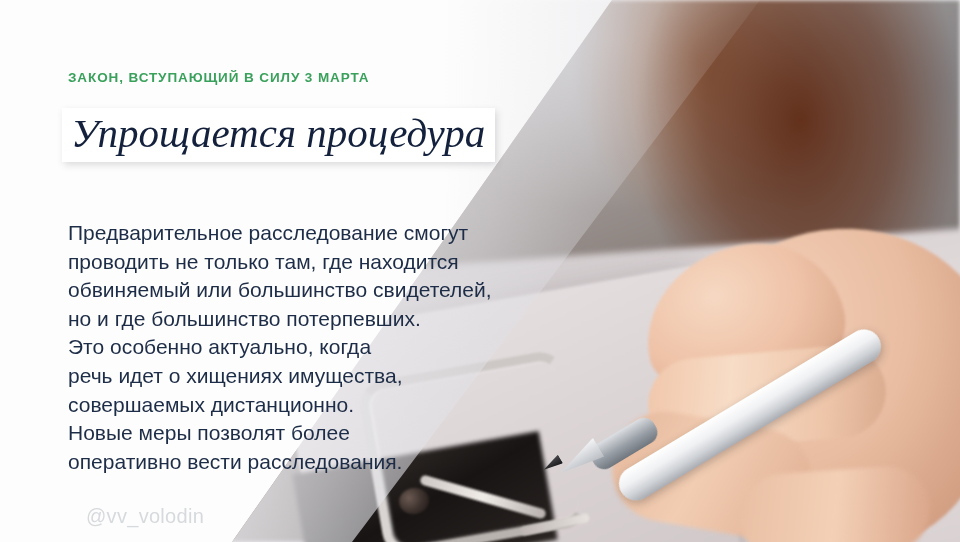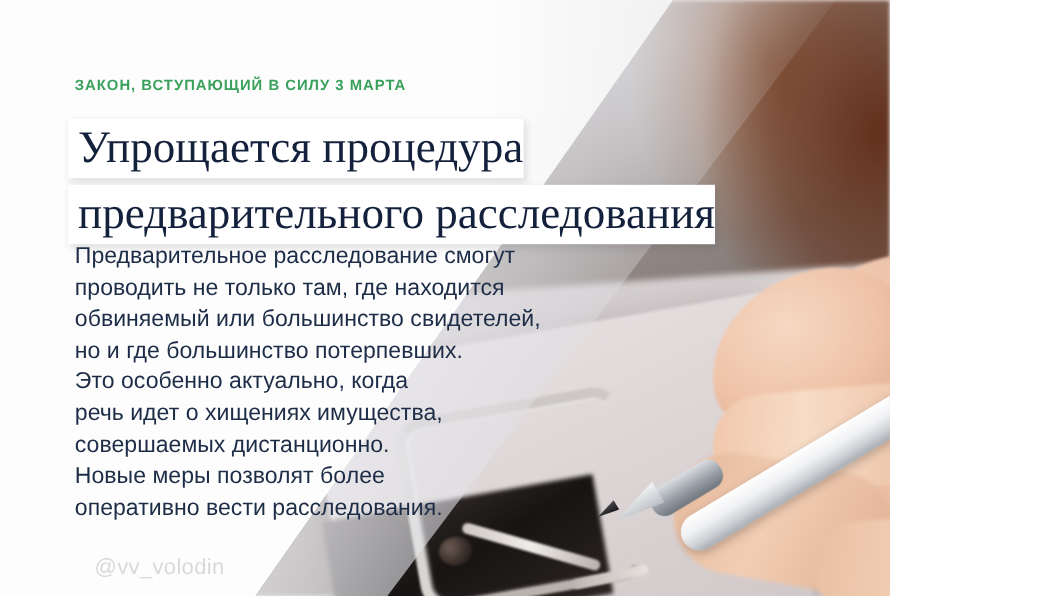--- a/index.html
+++ b/index.html
@@ -7,21 +7,21 @@
     margin: 0;
     padding: 0;
     background: #ffffff;
   }
   body {
     font-family: "Liberation Sans", sans-serif;
   }
 
   #card {
     position: relative;
-    width: 809px;
+    width: 960px;
     height: 542px;
     overflow: hidden;
     background: #fdfdfd;
   }
 
   
   .photo {
     position: absolute;
     inset: 0;
     overflow: hidden;
@@ -250,23 +250,24 @@
     align-items: flex-start;
     gap: 6px;
   }
   .headline-line {
     display: inline-block;
     background: #ffffff;
     color: #14213d;
     font-family: "Liberation Serif", serif;
     font-size: 41px;
     line-height: 1.12;
-    padding: 3px 0 5px 9px;
+    padding: 3px 10px 5px 9px;
     white-space: nowrap;
     box-shadow: 2px 3px 7px rgba(60,60,70,0.17);
+    font-style: italic;
   }
 
   .body-copy {
     position: absolute;
     left: 68px;
     top: 219px;
     width: 470px;
     color: #1e2d47;
     font-size: 21px;
     line-height: 28.6px;
@@ -324,21 +325,20 @@
     <polygon points="0,0 612,0 232,542 0,542" fill="url(#panelFade)"></polygon>
     <polygon points="612,0 760,0 352,542 232,542" fill="url(#wedgeFade)"></polygon>
   </svg>
 
   <div class="content">
 
     <div class="kicker">ЗАКОН, ВСТУПАЮЩИЙ В СИЛУ 3 МАРТА</div>
 
     <div class="headline">
       <span class="headline-line">Упрощается процедура</span>
-      <span class="headline-line">предварительного расследования</span>
     </div>
 
     <div class="body-copy">Предварительное расследование смогут
 проводить не только там, где находится
 обвиняемый или большинство свидетелей,
 но и где большинство потерпевших.
 Это особенно актуально, когда
 речь идет о хищениях имущества,
 совершаемых дистанционно.
 Новые меры позволят более

